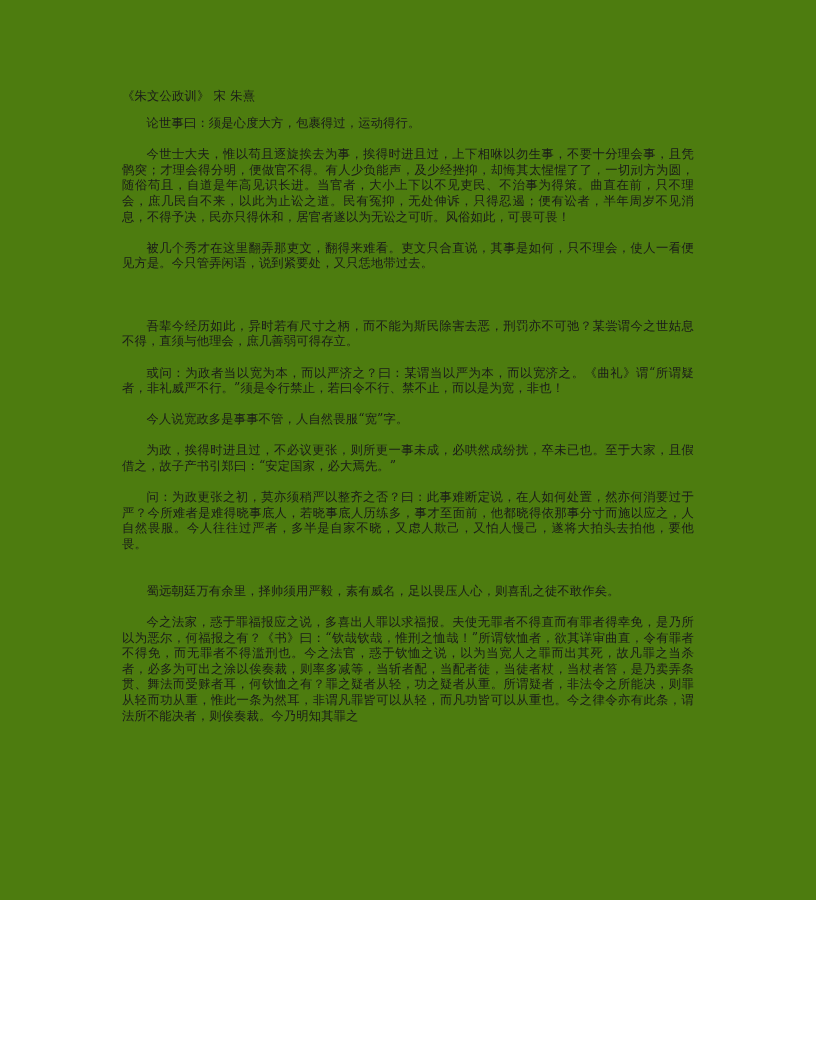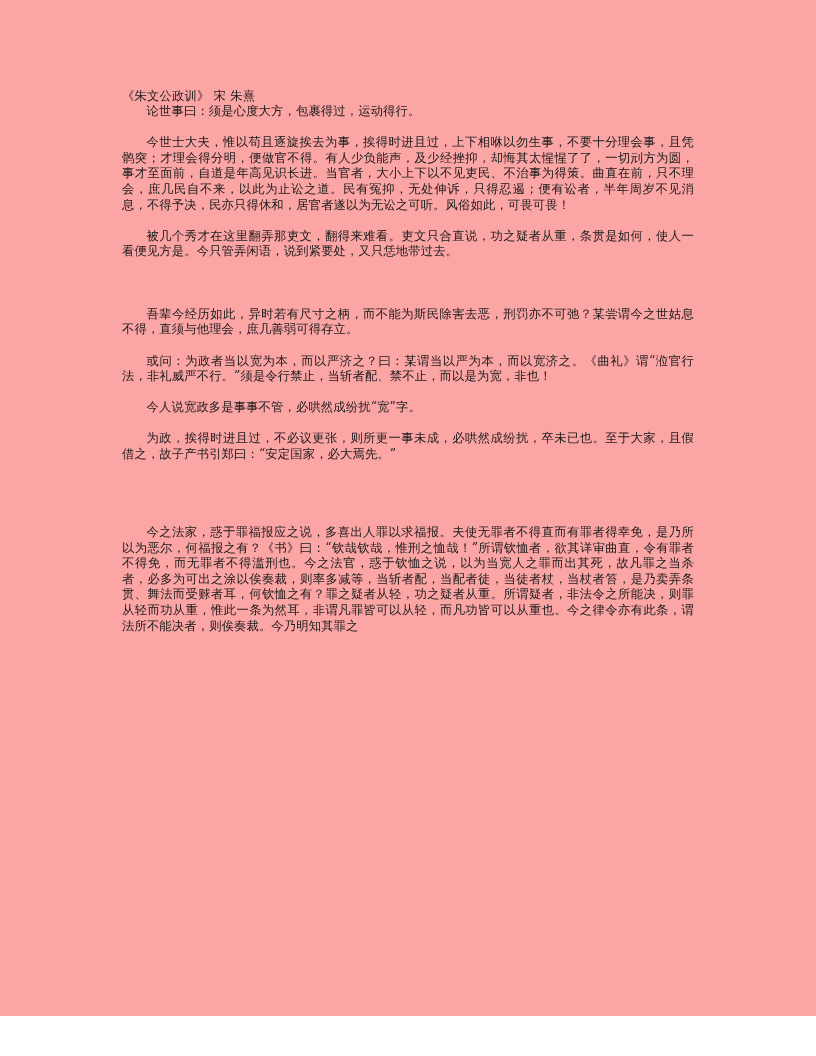--- a/index.html
+++ b/index.html
@@ -11,23 +11,23 @@
   body {
     width: 816px;
     height: 1056px;
     font-family: "DejaVu Serif", "Liberation Serif", serif;
     color: #1a1a1a;
     -webkit-font-smoothing: antialiased;
   }
   .page {
     position: relative;
     width: 816px;
-    height: 1016px;
+    height: 900px;
     box-sizing: border-box;
-    background: #fca5a5;
+    background: #4d7c0f;
     overflow: hidden;
   }
   .content {
     position: absolute;
     left: 122px;
     top: 88px;
     width: 572px;
   }
   .doc-title {
     font-size: 12.3px;
@@ -40,73 +40,75 @@
   .para {
     font-size: 12.3px;
     line-height: 15.6px;
     margin: 0;
     text-align: justify;
     text-justify: inter-ideograph;
     text-indent: 2em;
     letter-spacing: 0.15px;
   }
   .para.tight {
-    margin-top: 0;
+    margin-top: 12px;
   }
   .gap {
     height: 15.6px;
   }
 </style>
 </head>
 <body>
 
 <div class="page">
   <div class="content">
 
     <div class="doc-title">《朱文公政训》  宋  朱熹</div>
 
     <p class="para tight">论世事曰：须是心度大方，包裹得过，运动得行。</p>
 
     <div class="gap"></div>
 
-    <p class="para">今世士大夫，惟以苟且逐旋挨去为事，挨得时进且过，上下相咻以勿生事，不要十分理会事，且凭鹘突；才理会得分明，便做官不得。有人少负能声，及少经挫抑，却悔其太惺惺了了，一切刓方为圆，事才至面前，自道是年高见识长进。当官者，大小上下以不见吏民、不治事为得策。曲直在前，只不理会，庶几民自不来，以此为止讼之道。民有冤抑，无处伸诉，只得忍遏；便有讼者，半年周岁不见消息，不得予决，民亦只得休和，居官者遂以为无讼之可听。风俗如此，可畏可畏！</p>
+    <p class="para">今世士大夫，惟以苟且逐旋挨去为事，挨得时进且过，上下相咻以勿生事，不要十分理会事，且凭鹘突；才理会得分明，便做官不得。有人少负能声，及少经挫抑，却悔其太惺惺了了，一切刓方为圆，随俗苟且，自道是年高见识长进。当官者，大小上下以不见吏民、不治事为得策。曲直在前，只不理会，庶几民自不来，以此为止讼之道。民有冤抑，无处伸诉，只得忍遏；便有讼者，半年周岁不见消息，不得予决，民亦只得休和，居官者遂以为无讼之可听。风俗如此，可畏可畏！</p>
 
     <div class="gap"></div>
 
-    <p class="para">被几个秀才在这里翻弄那吏文，翻得来难看。吏文只合直说，功之疑者从重，条贯是如何，使人一看便见方是。今只管弄闲语，说到紧要处，又只恁地带过去。</p>
+    <p class="para">被几个秀才在这里翻弄那吏文，翻得来难看。吏文只合直说，其事是如何，只不理会，使人一看便见方是。今只管弄闲语，说到紧要处，又只恁地带过去。</p>
 
     <div class="gap"></div>
 
 
     <div class="gap"></div>
 
 
     <div class="gap"></div>
 
     <p class="para">吾辈今经历如此，异时若有尺寸之柄，而不能为斯民除害去恶，刑罚亦不可弛？某尝谓今之世姑息不得，直须与他理会，庶几善弱可得存立。</p>
 
     <div class="gap"></div>
 
-    <p class="para">或问：为政者当以宽为本，而以严济之？曰：某谓当以严为本，而以宽济之。《曲礼》谓“涖官行法，非礼威严不行。”须是令行禁止，当斩者配、禁不止，而以是为宽，非也！</p>
+    <p class="para">或问：为政者当以宽为本，而以严济之？曰：某谓当以严为本，而以宽济之。《曲礼》谓“所谓疑者，非礼威严不行。”须是令行禁止，若曰令不行、禁不止，而以是为宽，非也！</p>
 
     <div class="gap"></div>
 
-    <p class="para">今人说宽政多是事事不管，必哄然成纷扰“宽”字。</p>
+    <p class="para">今人说宽政多是事事不管，人自然畏服“宽”字。</p>
 
     <div class="gap"></div>
 
     <p class="para">为政，挨得时进且过，不必议更张，则所更一事未成，必哄然成纷扰，卒未已也。至于大家，且假借之，故子产书引郑曰：“安定国家，必大焉先。”</p>
 
     <div class="gap"></div>
 
+    <p class="para">问：为政更张之初，莫亦须稍严以整齐之否？曰：此事难断定说，在人如何处置，然亦何消要过于严？今所难者是难得晓事底人，若晓事底人历练多，事才至面前，他都晓得依那事分寸而施以应之，人自然畏服。今人往往过严者，多半是自家不晓，又虑人欺己，又怕人慢己，遂将大拍头去拍他，要他畏。</p>
 
     <div class="gap"></div>
 
 
     <div class="gap"></div>
 
+    <p class="para">蜀远朝廷万有余里，择帅须用严毅，素有威名，足以畏压人心，则喜乱之徒不敢作矣。</p>
 
     <div class="gap"></div>
 
     <p class="para">今之法家，惑于罪福报应之说，多喜出人罪以求福报。夫使无罪者不得直而有罪者得幸免，是乃所以为恶尔，何福报之有？《书》曰：“钦哉钦哉，惟刑之恤哉！”所谓钦恤者，欲其详审曲直，令有罪者不得免，而无罪者不得滥刑也。今之法官，惑于钦恤之说，以为当宽人之罪而出其死，故凡罪之当杀者，必多为可出之涂以俟奏裁，则率多减等，当斩者配，当配者徒，当徒者杖，当杖者笞，是乃卖弄条贯、舞法而受赇者耳，何钦恤之有？罪之疑者从轻，功之疑者从重。所谓疑者，非法令之所能决，则罪从轻而功从重，惟此一条为然耳，非谓凡罪皆可以从轻，而凡功皆可以从重也。今之律令亦有此条，谓法所不能决者，则俟奏裁。今乃明知其罪之</p>
 
   </div>
 </div>
 
 </body></html>

